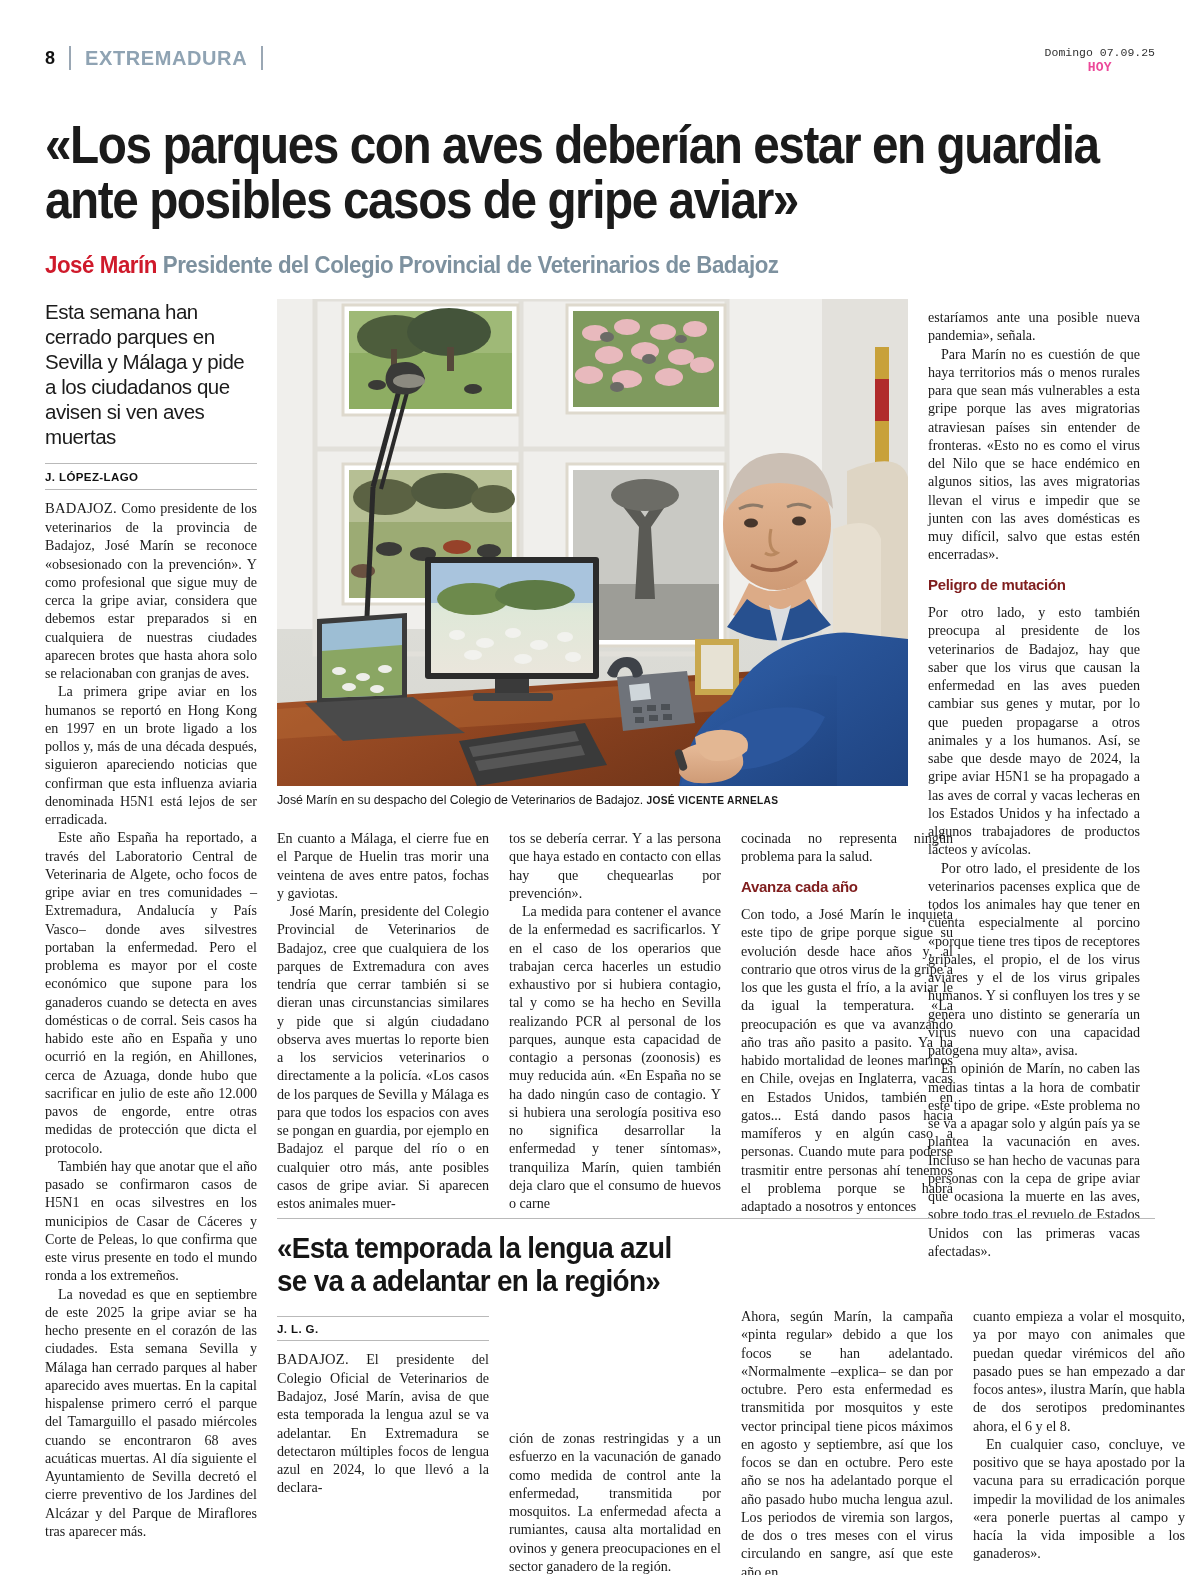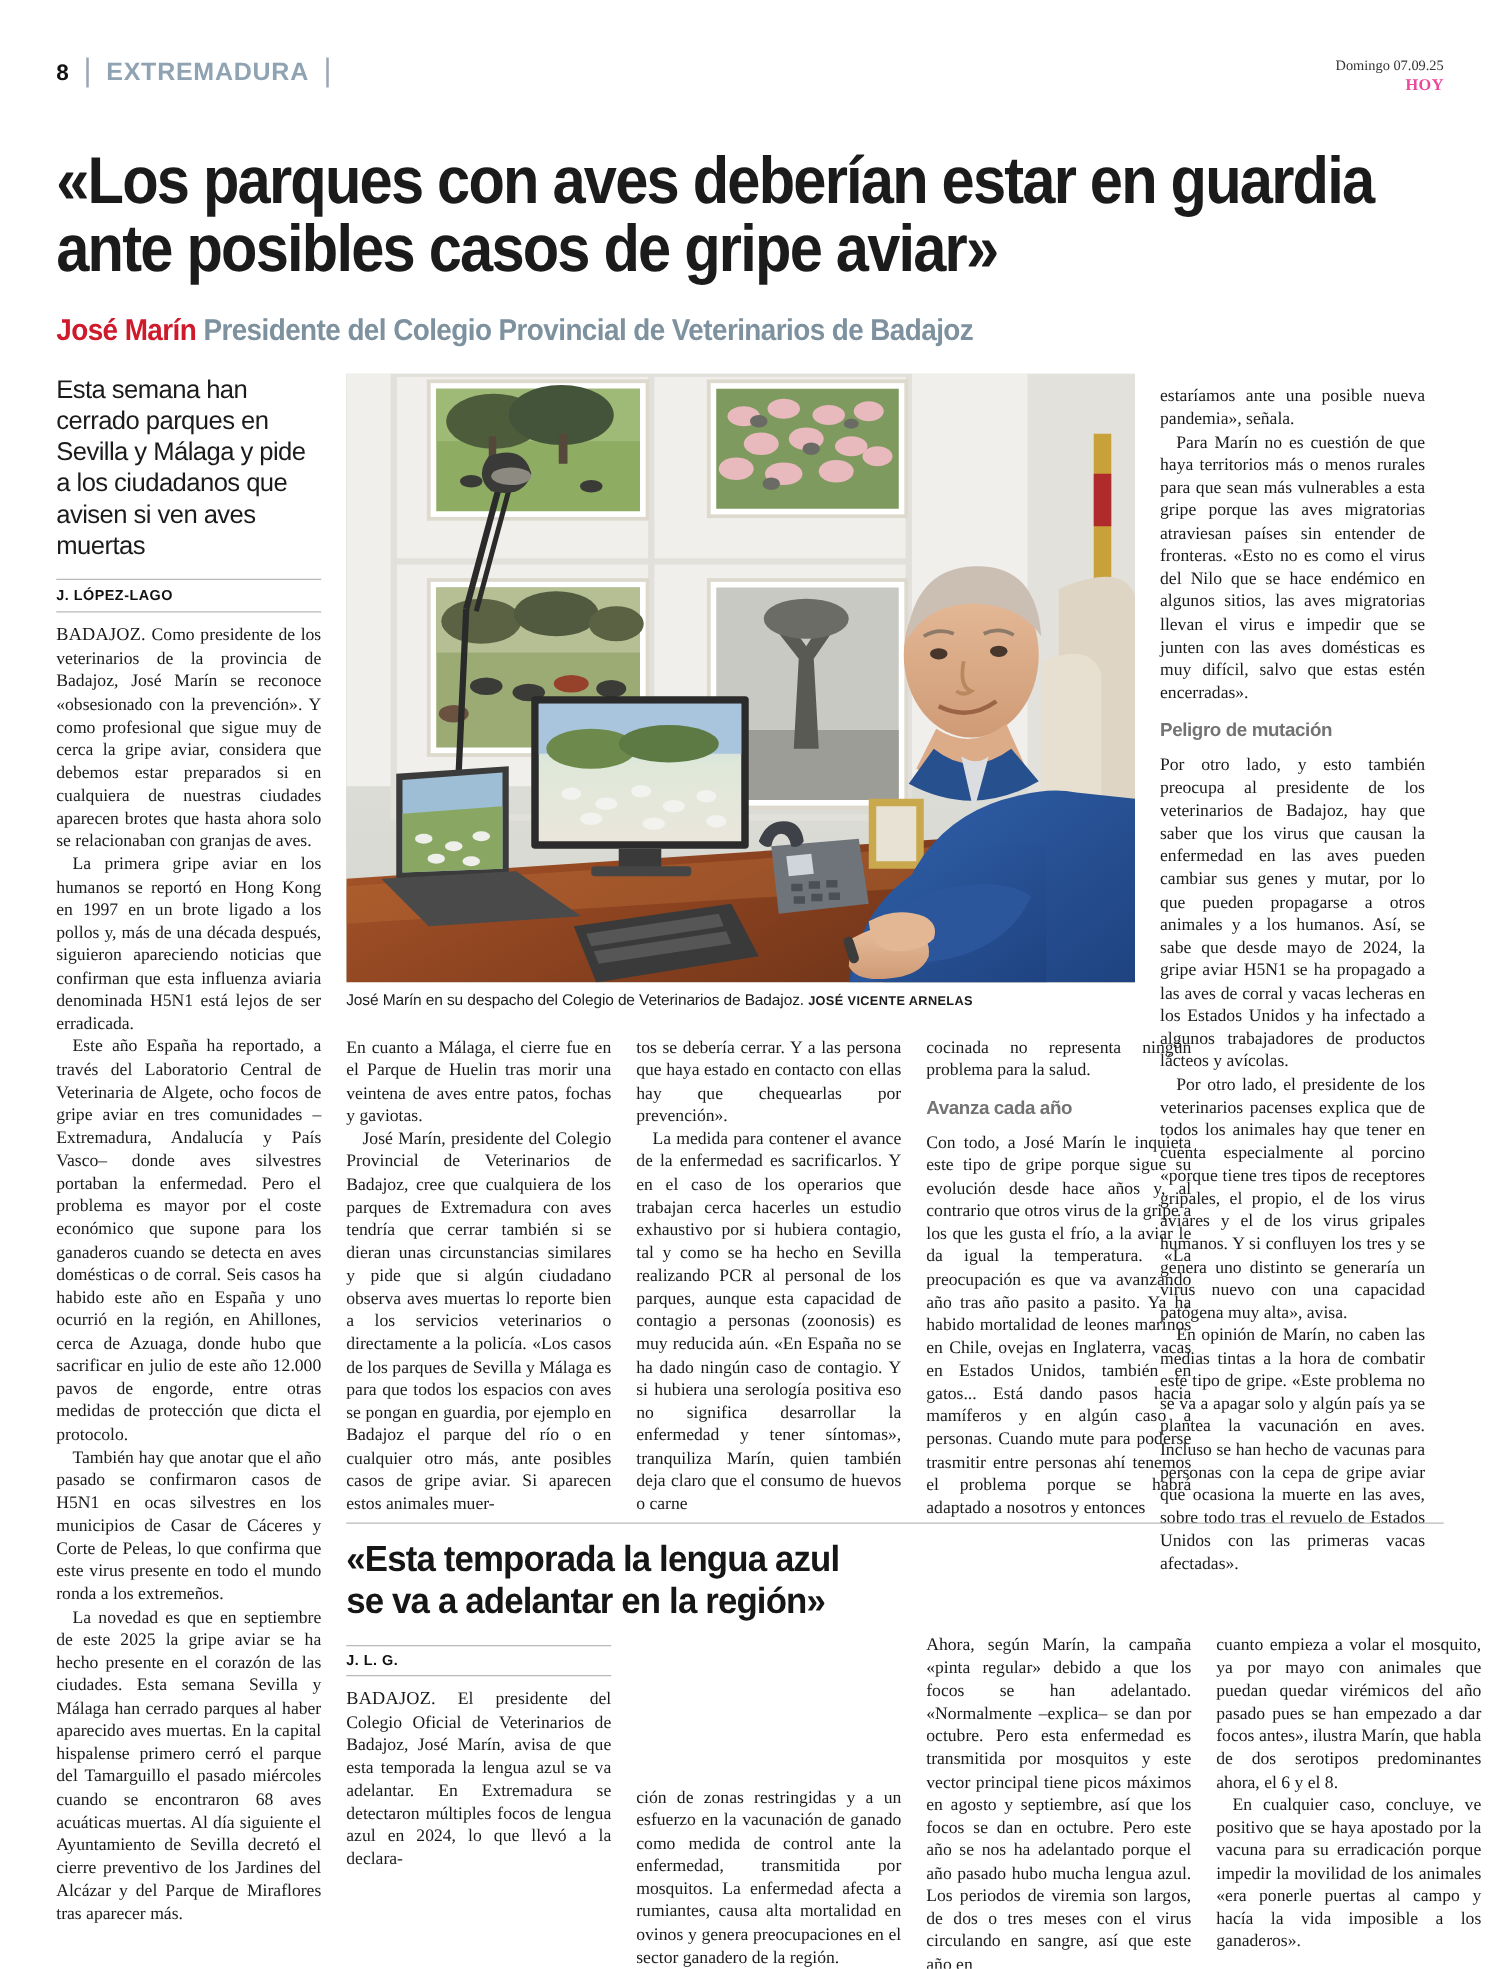--- a/index.html
+++ b/index.html
@@ -53,22 +53,22 @@
     font-family: "Liberation Sans", sans-serif;
     font-weight: bold;
     font-size: 20px;
     letter-spacing: 0.6px;
     color: #8fa3b3;
     padding: 0 14px;
     line-height: 24px;
   }
   .masthead-right {
     margin-left: auto;
-    text-align: right;
-    font-family: Liberation Serif, serif;
+    text-align: center;
+    font-family: Liberation Mono, monospace;
     line-height: 1.25;
   }
   .edition-date {
     font-size: 11.5px;
     color: #333;
   }
   .paper-logo {
     font-size: 13px;
     font-weight: bold;
     color: #ec4899;
@@ -152,21 +152,21 @@
     font-variant: small-caps;
     font-size: 14.6px;
     letter-spacing: 0.2px;
   }
   .subhd {
     font-family: "Liberation Sans", sans-serif;
     font-weight: bold;
     font-size: 15px;
     letter-spacing: -0.3px;
     margin: 11px 0 1px;
-    color: #737373;
+    color: #7f1d1d;
   }
 
   
   .photo-frame {
     width: 631px;
     height: 487px;
     overflow: hidden;
     position: relative;
     background: #cfd3d0;
   }

